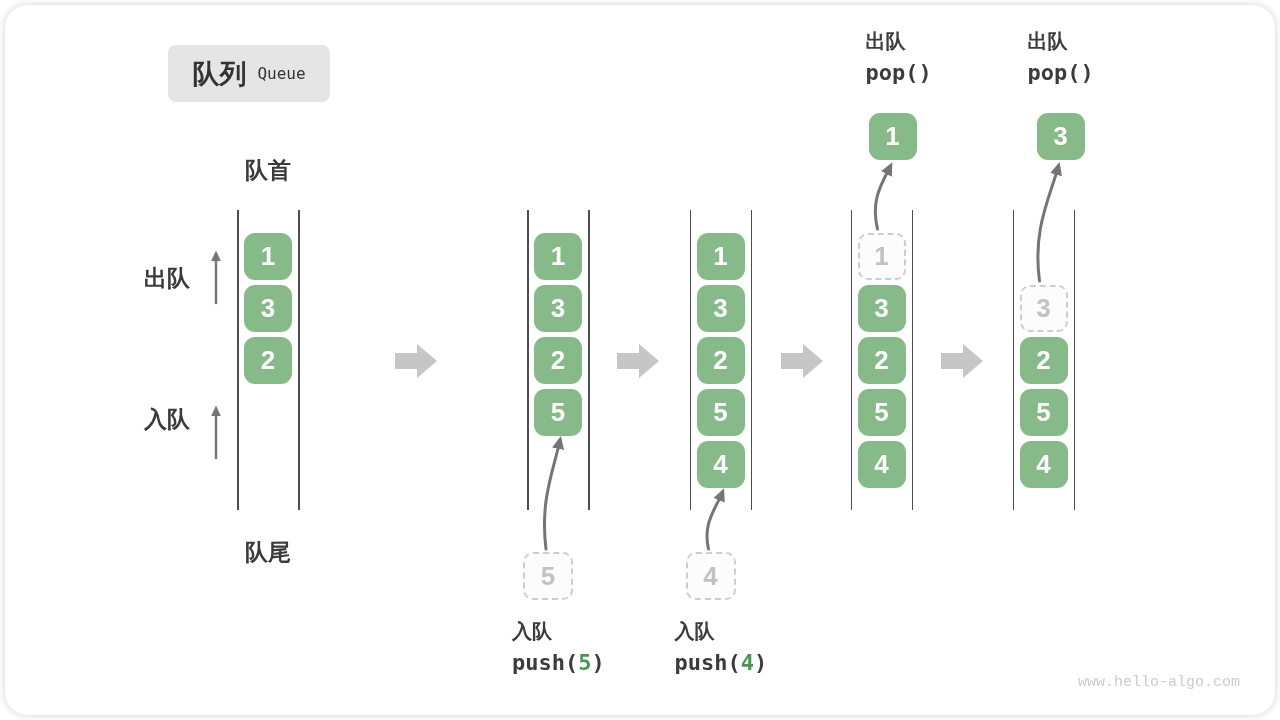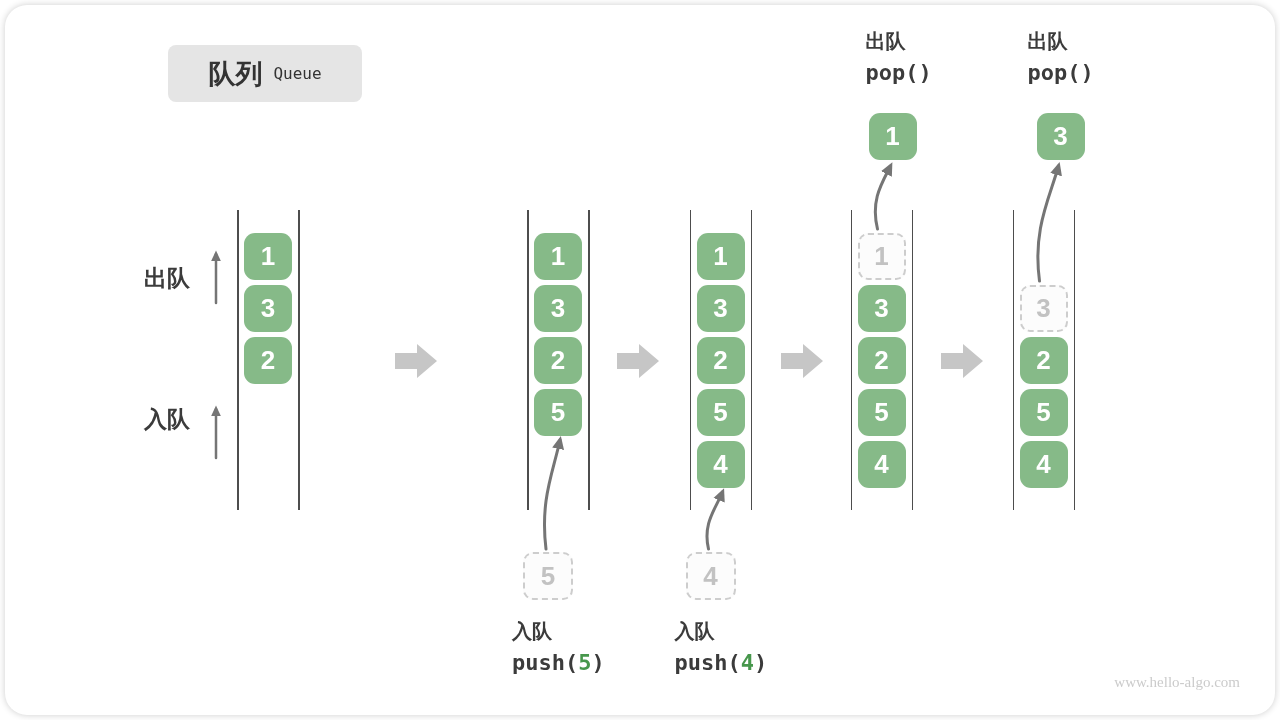--- a/index.html
+++ b/index.html
@@ -2,21 +2,21 @@
 <html style="--cell-green: #86ba88; --accent-green: #47974c; --block-arrow: #c6c6c6; --wall: #4d4d4d; --thin-arrow: #757575; --ghost-border: #cdcdcd; --ghost-bg: #fcfcfc; --ghost-text: #c2c2c2; --text-dark: #3b3b3b; --title-bg: #e5e5e5; --watermark-gray: #cbcbcb;"><head>
 <meta charset="utf-8">
 <style>
   html,body{margin:0;padding:0;background:#fff;}
   #stage{position:relative;width:1280px;height:720px;overflow:hidden;
          font-family:"Liberation Sans","DejaVu Sans",sans-serif;}
   #card{position:absolute;left:5px;top:5px;right:5px;bottom:5px;background:#fff;
         border-radius:22px;box-shadow:0 0 7px rgba(0,0,0,.20);z-index:1;}
   #arrow-layer{position:absolute;left:0;top:0;z-index:2;}
   .layer{position:absolute;left:0;top:0;width:1280px;height:720px;z-index:3;pointer-events:none;}
-  #title{position:absolute;left:168px;top:45px;width:194px;height:57px;background:var(--title-bg);
+  #title{position:absolute;left:168px;top:45px;width:162px;height:57px;background:var(--title-bg);
          border-radius:8px;display:flex;align-items:center;justify-content:center;gap:11px;color:#333;}
   #title .zh{font-size:27px;font-weight:700;}
   #title .en{font-family:"DejaVu Sans Mono","Liberation Mono",monospace;font-size:16px;}
   .side-label{position:absolute;font-size:23px;font-weight:700;color:var(--text-dark);}
   .front{left:208px;top:155px;width:120px;text-align:center;}
   .rear{left:208px;top:537px;width:120px;text-align:center;}
   .deq{left:104px;top:263px;width:86px;text-align:right;}
   .enq{left:104px;top:404px;width:86px;text-align:right;}
   .state{position:absolute;left:0;top:0;width:100%;height:100%;}
   .wall{position:absolute;width:1.5px;background:var(--wall);}
@@ -24,21 +24,21 @@
         display:flex;align-items:center;justify-content:center;font-size:26px;font-weight:700;}
   .cell.solid{background:var(--cell-green);color:#ffffff;}
   .cell.ghost{border:2.5px dashed var(--ghost-border);background:var(--ghost-bg);
               color:var(--ghost-text);border-radius:10px;}
   .op{position:absolute;color:var(--text-dark);white-space:nowrap;}
   .op .zh{display:block;font-size:20px;font-weight:700;}
   .op .code{display:block;font-family:"DejaVu Sans Mono","Liberation Mono",monospace;
             font-size:22px;font-weight:600;margin-top:5px;color:var(--text-dark);}
   .op .arg{color:var(--accent-green);font-weight:700;}
   #watermark{position:absolute;right:40px;top:674px;font-size:15px;color:var(--watermark-gray);
-             font-family:Liberation Serif, serif;text-align:right;}
+             font-family:Liberation Mono, monospace;text-align:right;}
 </style>
 </head>
 <body>
 
 <div id="stage">
   <div id="card"></div>
   <svg id="arrow-layer" width="1280" height="720">
       <defs>
         <marker id="ah" viewBox="0 0 10 10" refX="6.5" refY="5" markerWidth="4.6" markerHeight="4.6" orient="auto">
           <path d="M0,0.6 L9.5,5 L0,9.4 z" fill="#757575"></path>
@@ -53,20 +53,22 @@
       <path d="M 546,549 C 540,499.95 553,472.7 560,440" fill="none" stroke="#757575" stroke-width="3" stroke-linecap="round" marker-end="url(#ah)"></path>
       <path d="M 708.5,549 C 702.5,523.35 715.5,509.1 722.5,492" fill="none" stroke="#757575" stroke-width="3" stroke-linecap="round" marker-end="url(#ah)"></path>
       <path d="M 877.5,229 C 870.5,200.65 881.5,183.64 890.5,166" fill="none" stroke="#757575" stroke-width="3" stroke-linecap="round" marker-end="url(#ah)"></path>
       <path d="M 1039.5,281 C 1032.5,229.25 1049.5,198.2 1058.5,166" fill="none" stroke="#757575" stroke-width="3" stroke-linecap="round" marker-end="url(#ah)"></path>
     </svg>
   <div class="layer">
     <div id="title">
       <span class="zh">队列</span>
       <span class="en">Queue</span>
     </div>
+    <div class="side-label front">队首</div>
+    <div class="side-label rear">队尾</div>
     <div class="side-label deq">出队</div>
     <div class="side-label enq">入队</div>
     <div id="states">
         <div class="state">
           <div class="wall" style="left: 237px; top: 210px; height: 300px;"></div>
           <div class="wall" style="left: 298px; top: 210px; height: 300px;"></div>
           <div class="cell solid" style="left: 244px; top: 233px;">1</div>
           <div class="cell solid" style="left: 244px; top: 285px;">3</div>
           <div class="cell solid" style="left: 244px; top: 337px;">2</div>
         </div>

